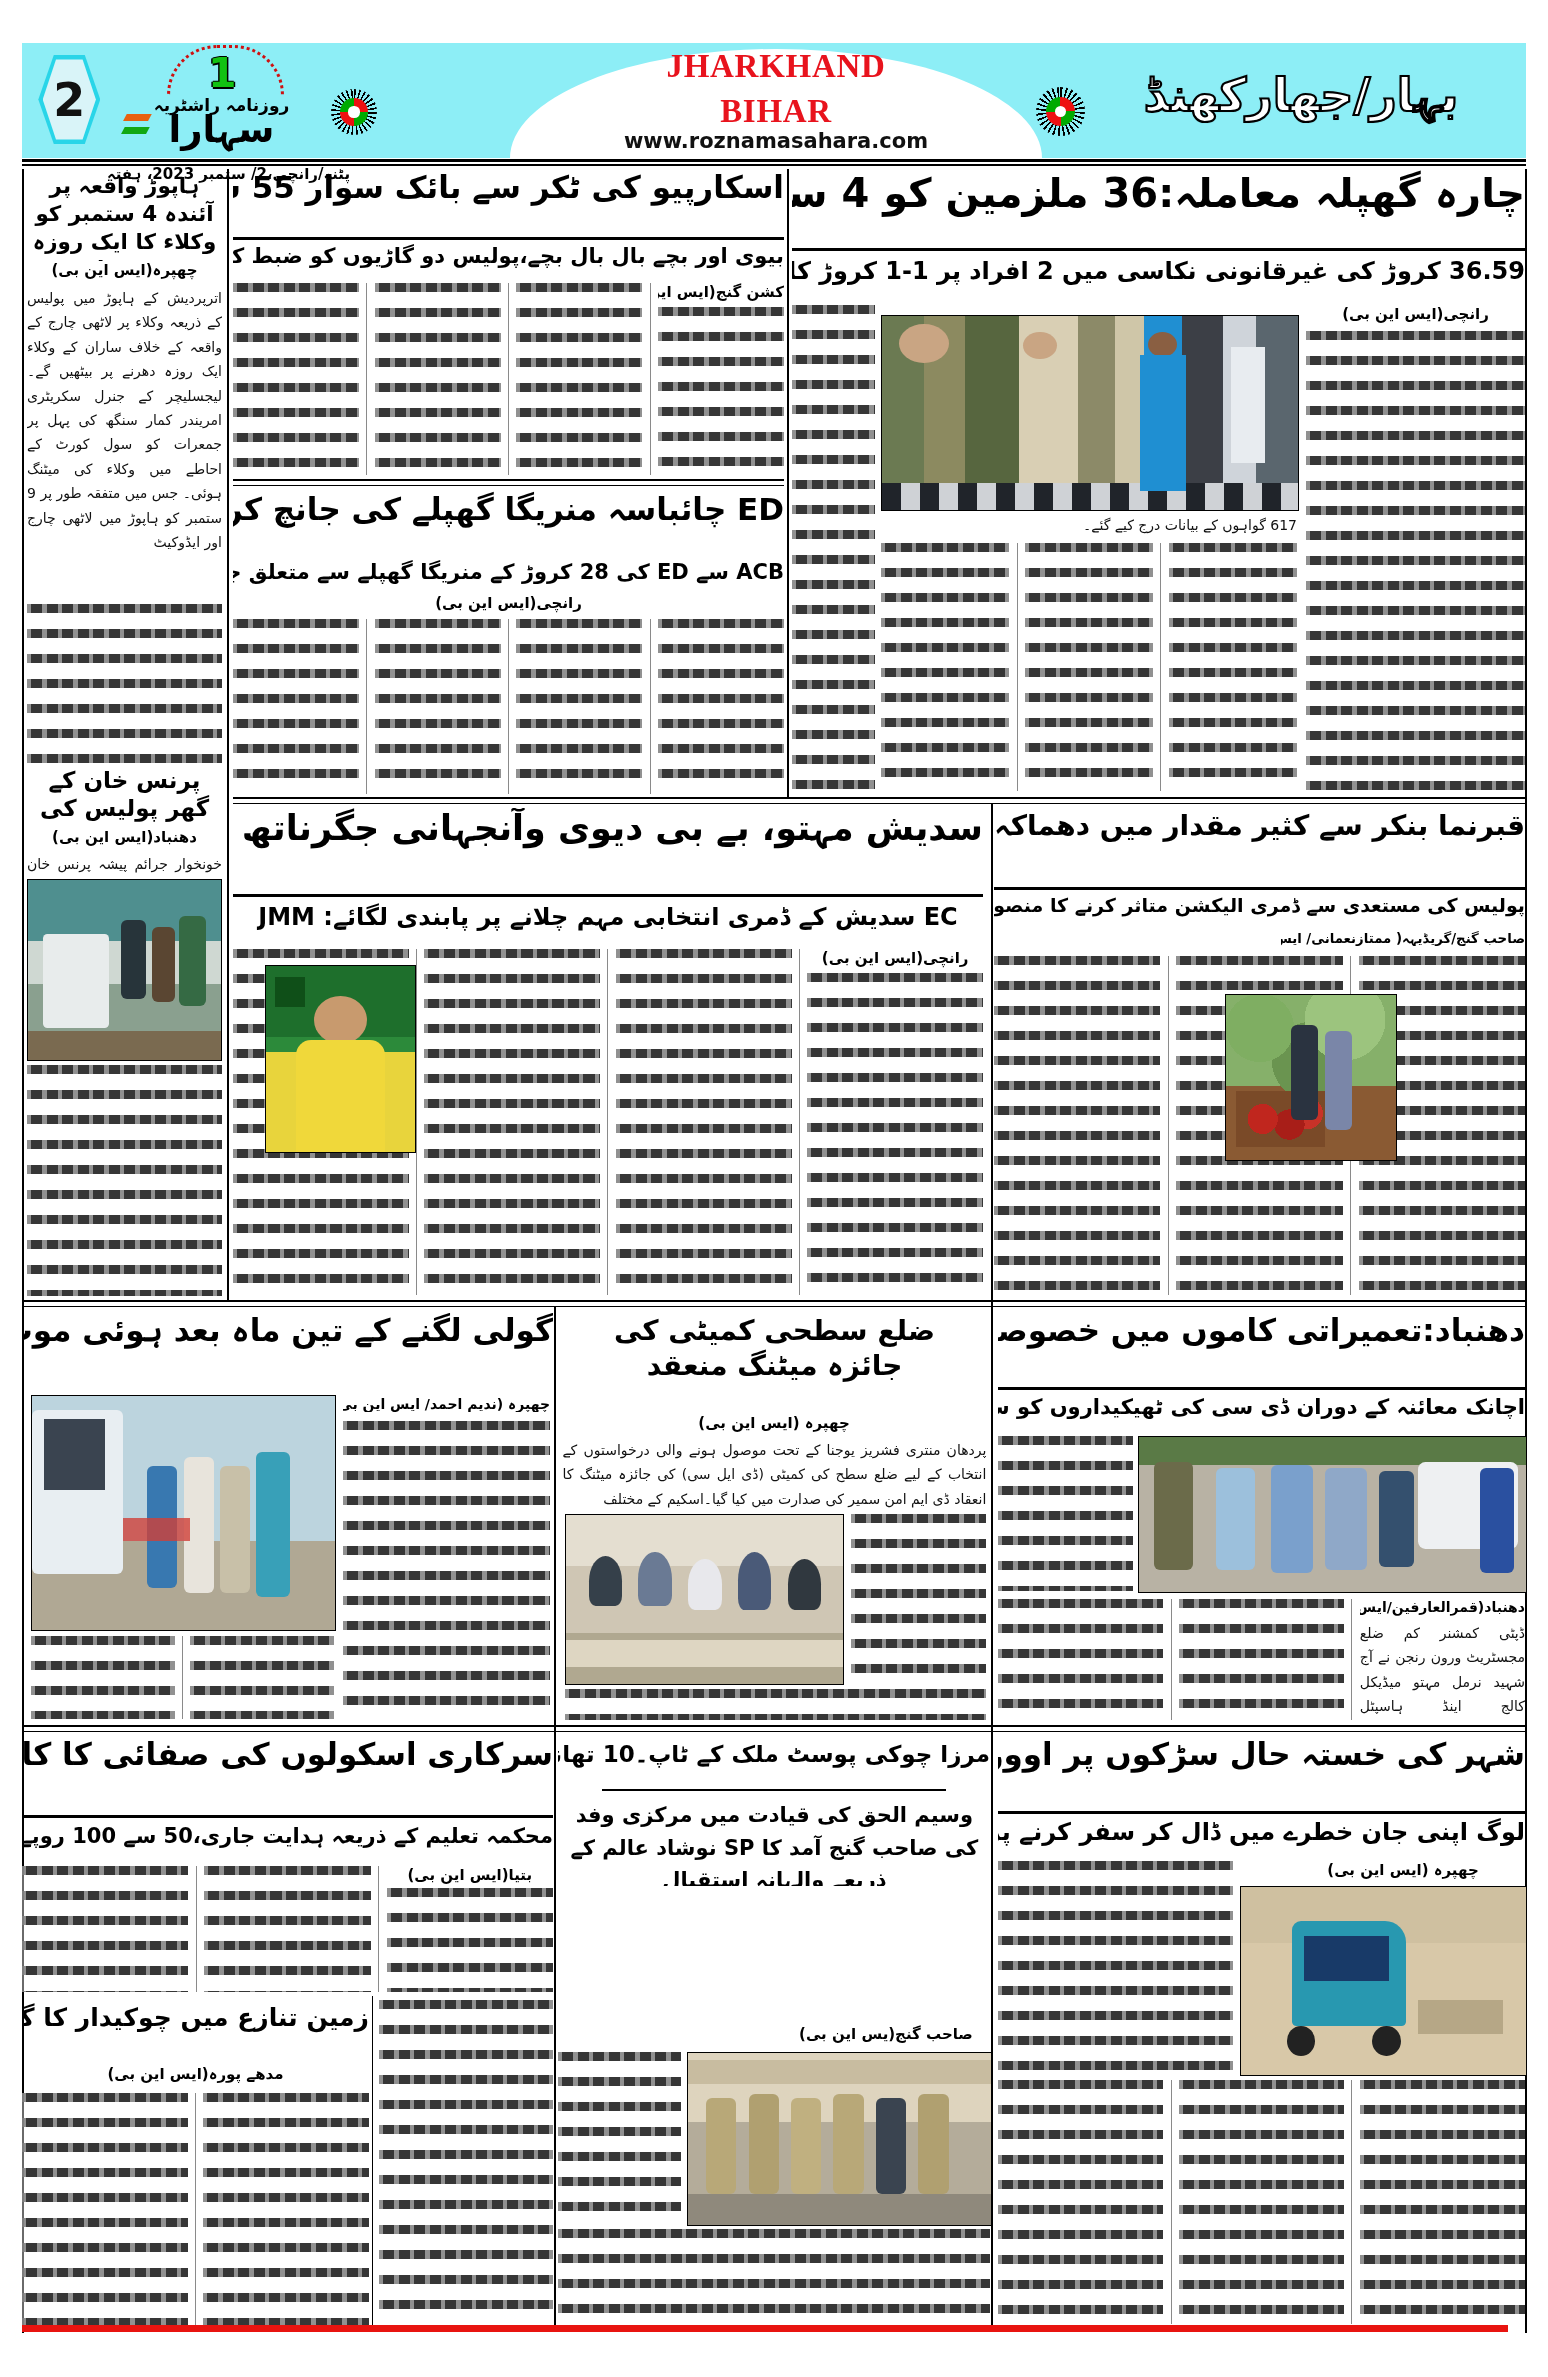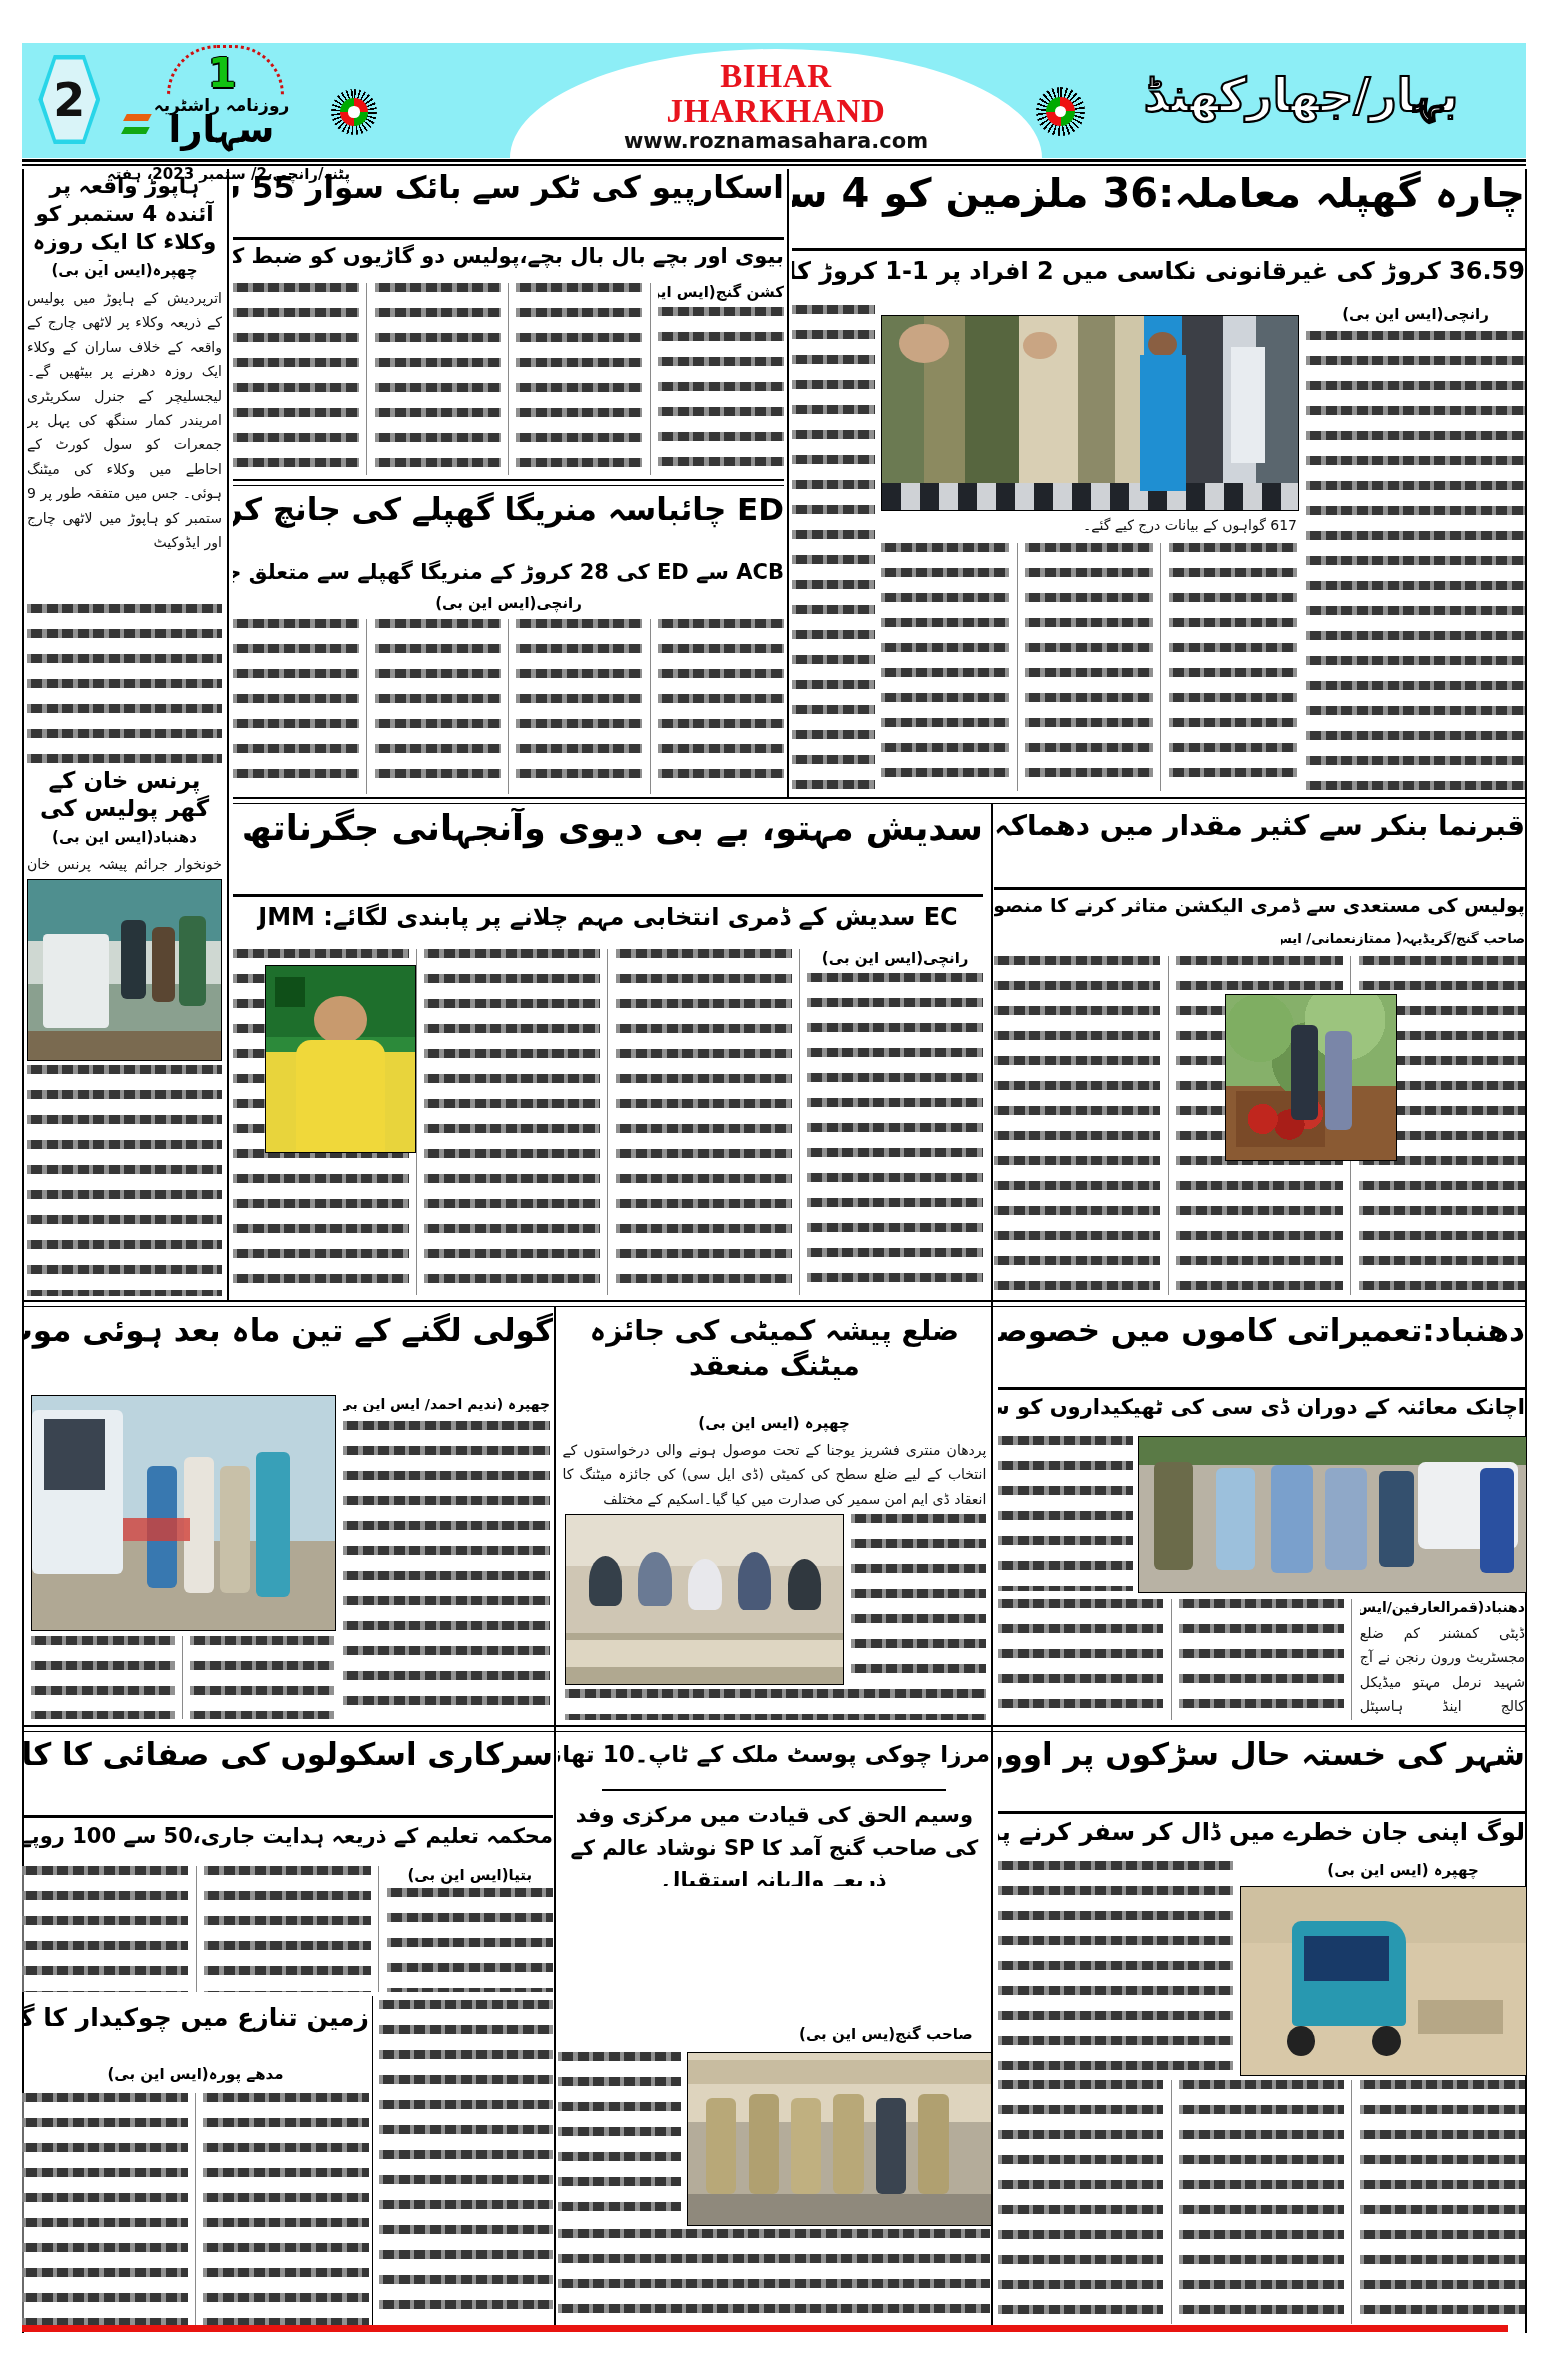--- a/index.html
+++ b/index.html
@@ -64,22 +64,22 @@
   <div class="abs logo-top rtl" style="left:111px;top:52px;width:177px;">روزنامہ راشٹریہ</div>
   <div class="abs logo-main rtl" style="left:118px;top:68px;width:163px;">سہارا</div>
   <div class="abs flagdash" style="left:103px;top:71px;background:#e8600f;"></div>
   <div class="abs flagdash" style="left:101px;top:84px;background:#12a812;"></div>
   <div class="abs dateline rtl" style="left:81px;top:98px;width:251px;">پٹنہ/رانچی،2/ ستمبر 2023، ہفتہ</div>
   <div class="abs starburst" style="left:309px;top:46px;width:46px;height:46px;">
       <div class="sb-in"></div>
       <div class="sb-core"></div>
     </div>
   <div class="abs dome" style="left:488px;top:6px;width:532px;height:109px;">
+    <div class="bihar">JHARKHAND</div>
     <div class="bihar" style="margin-top:10.3px;">BIHAR</div>
-    <div class="bihar">JHARKHAND</div>
     <div class="site">www.roznamasahara.com</div>
   </div>
   <div class="abs starburst" style="left:1014px;top:44px;width:49px;height:49px;">
       <div class="sb-in"></div>
       <div class="sb-core"></div>
     </div>
   <div class="abs edname rtl" style="left:1072px;top:25px;width:414px;">بہار/جھارکھنڈ</div>
 </div>
 <div class="abs hthick" style="left:22px;top:159px;width:1504px;"></div>
 <div class="abs hthin" style="left:22px;top:164px;width:1504px;"></div>
@@ -260,21 +260,21 @@
     <div class="col">
         <div class="sim"></div>
       </div>
     <div class="col">
         <div class="sim"></div>
       </div>
   </div>
 </div>
 
 <div class="abs" style="left:558px;top:1306px;width:432px;height:418px;">
-  <div class="abs hl h40" style="left:30px;top:7.4px;width:373px;height:95px;">ضلع پیشہ کمیٹی کی جائزہ میٹنگ منعقد</div>
+  <div class="abs hl h40" style="left:30px;top:7.4px;width:373px;height:95px;">ضلع سطحی کمیٹی کی جائزہ میٹنگ منعقد</div>
   <div class="abs byline" style="left:0;top:108px;width:432px;">چھپرہ (ایس این بی)</div>
   <div class="abs lead" style="left:4.4px;top:132px;width:424px;height:71px;">پردھان منتری فشریز یوجنا کے تحت موصول ہونے والی درخواستوں کے انتخاب کے لیے ضلع سطح کی کمیٹی (ڈی ایل سی) کی جائزہ میٹنگ کا انعقاد ڈی ایم امن سمیر کی صدارت میں کیا گیا۔اسکیم کے مختلف</div>
   <div class="abs photo" style="left:7.4px;top:208px;width:277px;height:169px;background:linear-gradient(180deg,#e4ded0 0 30%,#cfc6b4 30% 70%,#b0a890 70% 100%);">
     <div class="ph" style="left:8%;top:24%;width:12%;height:30%;background:#35404a;border-radius:50% 50% 20% 20%;"></div>
     <div class="ph" style="left:26%;top:22%;width:12%;height:32%;background:#6a7a94;border-radius:50% 50% 20% 20%;"></div>
     <div class="ph" style="left:44%;top:26%;width:12%;height:30%;background:#e8e8ec;border-radius:50% 50% 20% 20%;"></div>
     <div class="ph" style="left:62%;top:22%;width:12%;height:34%;background:#4a5a78;border-radius:50% 50% 20% 20%;"></div>
     <div class="ph" style="left:80%;top:26%;width:12%;height:30%;background:#30383f;border-radius:50% 50% 20% 20%;"></div>
     <div class="ph" style="left:0;bottom:10%;width:100%;height:16%;background:#ded6c2;"></div>
   </div>

